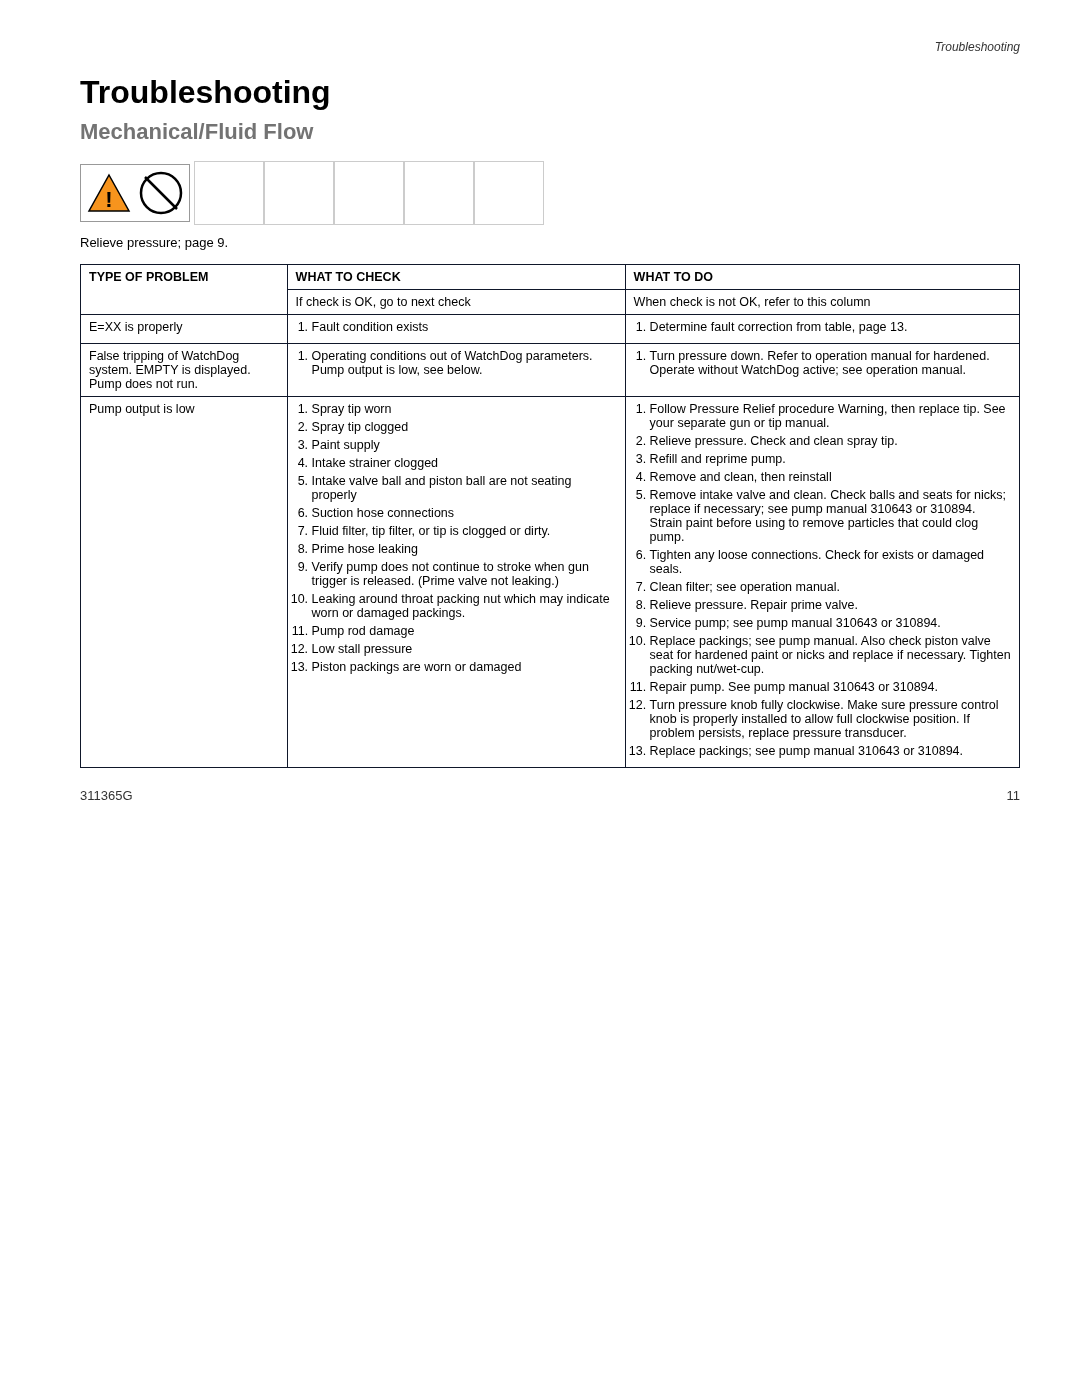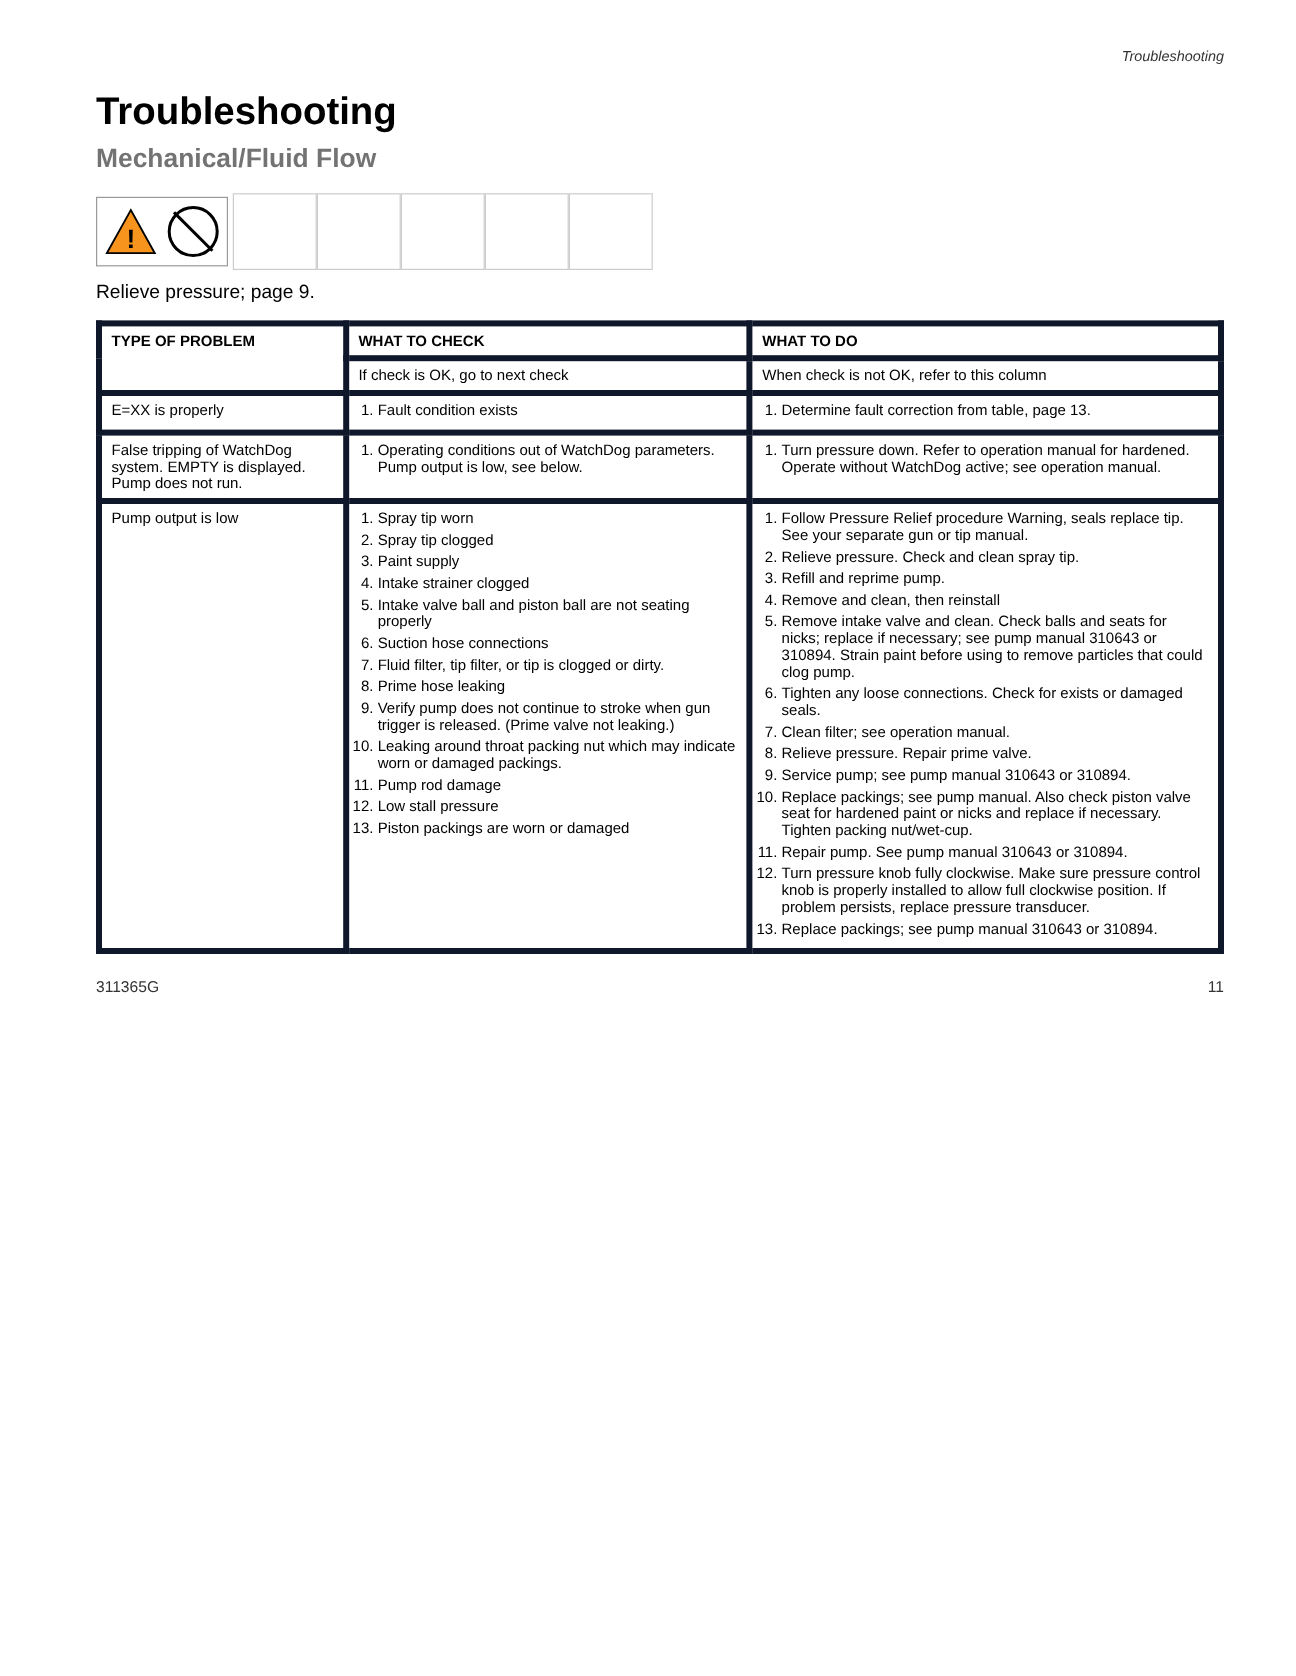--- a/index.html
+++ b/index.html
@@ -33,30 +33,30 @@
       color: #737373;
     }
     .icons-row {
       display: flex;
       flex-direction: row;
       align-items: center;
       margin-bottom: 10px;
       gap: 0;
     }
     .relieve-pressure {
-      font-size: 16px;
+      font-size: 13px;
       margin-bottom: 14px;
     }
     table.main-table {
       width: 100%;
       border-collapse: collapse;
       font-size: 12.5px;
     }
     table.main-table th, table.main-table td {
-      border: 5px solid #0f172a;
+      border: 1px solid #0f172a;
       padding: 5px 8px;
       vertical-align: top;
     }
     table.main-table thead th {
       text-align: left;
     }
     .col-problem { width: 22%; }
     .col-check { width: 36%; }
     .col-do { width: 42%; }
     .th-top {
@@ -203,21 +203,21 @@
           <li>Prime hose leaking</li>
           <li>Verify pump does not continue to stroke when gun trigger is released. (Prime valve not leaking.)</li>
           <li>Leaking around throat packing nut which may indicate worn or damaged packings.</li>
           <li>Pump rod damage</li>
           <li>Low stall pressure</li>
           <li>Piston packings are worn or damaged</li>
         </ol>
       </td>
       <td>
         <ol class="check-list">
-          <li>Follow Pressure Relief procedure Warning, seals replace tip. See your separate gun or tip manual.</li>
+          <li>Follow Pressure Relief procedure Warning, then replace tip. See your separate gun or tip manual.</li>
           <li>Relieve pressure. Check and clean spray tip.</li>
           <li>Refill and reprime pump.</li>
           <li>Remove and clean, then reinstall</li>
           <li>Remove intake valve and clean. Check balls and seats for nicks; replace if necessary; see pump manual 310643 or 310894. Strain paint before using to remove particles that could clog pump.</li>
           <li>Tighten any loose connections. Check for exists or damaged seals.</li>
           <li>Clean filter; see operation manual.</li>
           <li>Relieve pressure. Repair prime valve.</li>
           <li>Service pump; see pump manual 310643 or 310894.</li>
           <li>Replace packings; see pump manual. Also check piston valve seat for hardened paint or nicks and replace if necessary. Tighten packing nut/wet-cup.</li>
           <li>Repair pump. See pump manual 310643 or 310894.</li>

